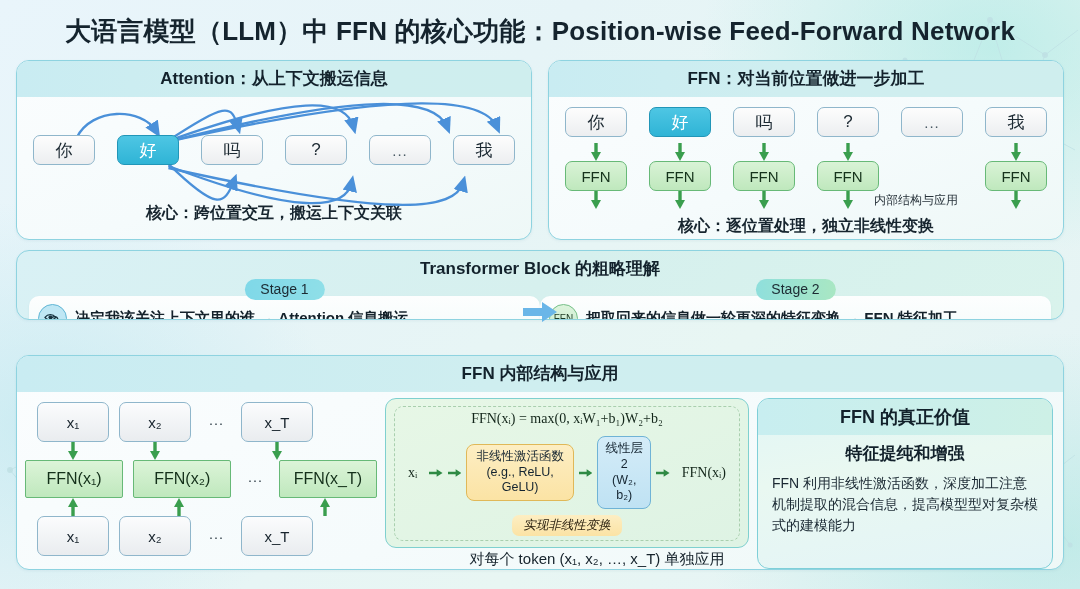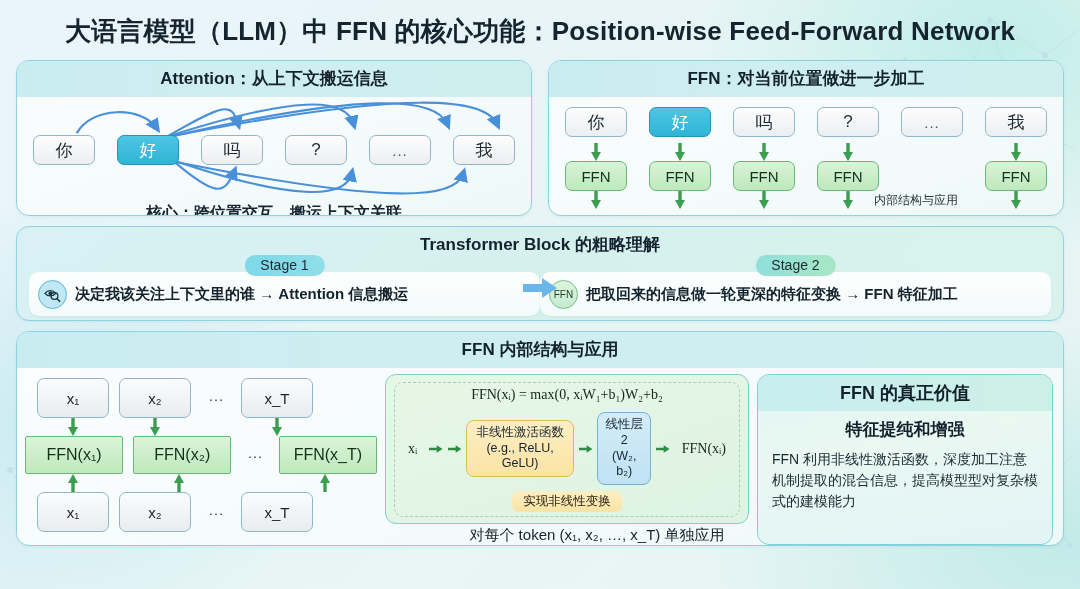--- a/index.html
+++ b/index.html
@@ -29,21 +29,21 @@
     background:linear-gradient(160deg,#fbfdfe 0%,#f5fbfc 55%,#eef8f7 100%);
     box-shadow:0 1px 3px rgba(60,120,140,.08);
   }
   .card-hd {
     text-align:center; font-size:17px; font-weight:bold; color:#13222c;
     background:linear-gradient(90deg,#c9ecf2,#cfeef0 45%,#cfeeee);
     padding:6px 0 7px; white-space:nowrap;
   }
 
   
-  .row1 { display:flex; gap:16px; height:156px; }
+  .row1 { display:flex; gap:16px; height:180px; }
   .row1 > .card { flex:1; display:flex; flex-direction:column; }
   .row1 .body { flex:1; position:relative; }
 
   .tokrow { display:flex; justify-content:center; gap:22px; }
   .tok {
     width:62px; height:30px; border:1.4px solid #8fb6cb; border-radius:7px;
     background:linear-gradient(180deg,#fdfdfd,#eceef0);
     display:flex; align-items:center; justify-content:center;
     font-size:17px; color:#1d2a33; position:relative; z-index:3;
   }
@@ -70,21 +70,21 @@
     display:flex; align-items:center; justify-content:center;
     font-size:15px; color:#16331c;
   }
   .vArrow { width:12px; height:18px; display:block; }
   .nointer {
     position:absolute; font-size:12px; color:#27323a; white-space:nowrap;
   }
 
   
   .row2 { margin-top:10px; height:95px; position:relative; }
-  .row2 .card { height:95px; background:linear-gradient(135deg,#d9f1f5 0%,#d6f0ee 50%,#d9f3ec 100%); }
+  .row2 .card { height:70px; background:linear-gradient(135deg,#d9f1f5 0%,#d6f0ee 50%,#d9f3ec 100%); }
   .tb-title {
     text-align:center; font-size:17px; font-weight:bold; color:#13222c;
     padding-top:6px; white-space:nowrap;
   }
   .stages { display:flex; gap:0; padding:0 12px; margin-top:3px; }
   .stage { flex:1; position:relative; }
   .stage-pill {
     position:absolute; top:-4px; left:50%; transform:translateX(-50%);
     padding:2px 16px 3px; border-radius:11px; font-size:14px; color:#1c2b33;
     white-space:nowrap; z-index:4;
@@ -148,20 +148,21 @@
     border-radius:8px; padding:4px 7px; text-align:center; line-height:1.25;
     font-size:12.5px; color:#142430;
   }
   .pbox.blue { background:linear-gradient(180deg,#d4ecf8,#bfe2f3); border:1.4px solid #6fb3d6; }
   .pbox.yellow { background:linear-gradient(180deg,#fdeec3,#fbe3a4); border:1.4px solid #e0b858; }
   .pbox.plain { font-family:"Liberation Serif", serif; font-size:14px; color:#13261a; }
   .note-yellow {
     margin-top:6px; background:linear-gradient(180deg,#fdeec3,#fbe3a4);
     border-radius:7px; padding:2px 11px; font-size:12.5px; color:#2b2110;
     align-self:center;
+    font-style:italic;
   }
   .r3foot {
     text-align:center; font-size:15px; color:#16232c; margin-top:2px;
     padding-left:60px; white-space:nowrap;
   }
 
   .value-card {
     width:296px; flex:0 0 296px; border:1.5px solid #7fcfd8; border-radius:12px;
     background:linear-gradient(170deg,#e2f6f6 0%,#e9f8f1 40%,#e3f4f7 100%);
     overflow:hidden;

